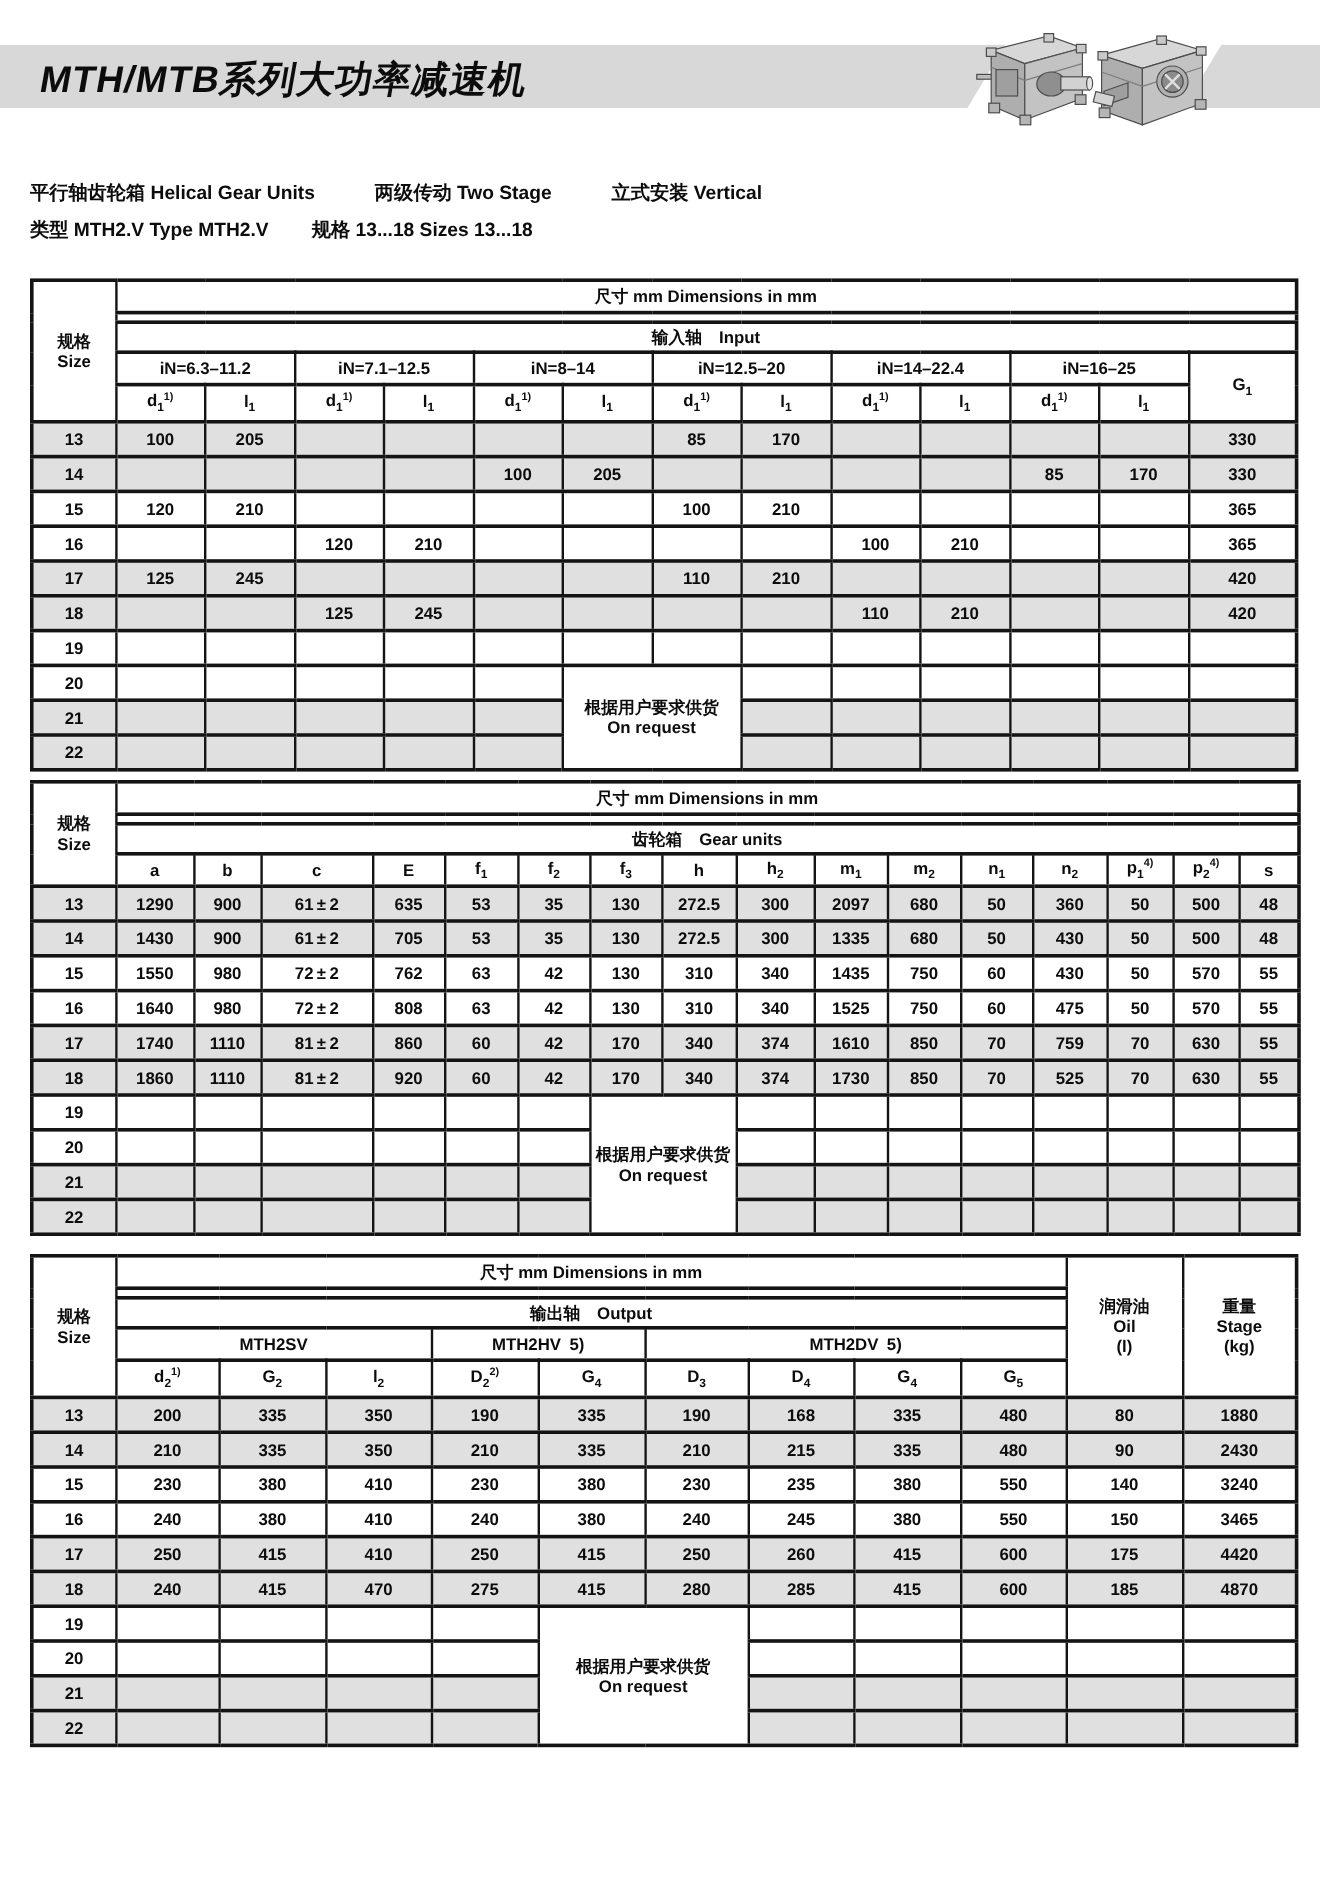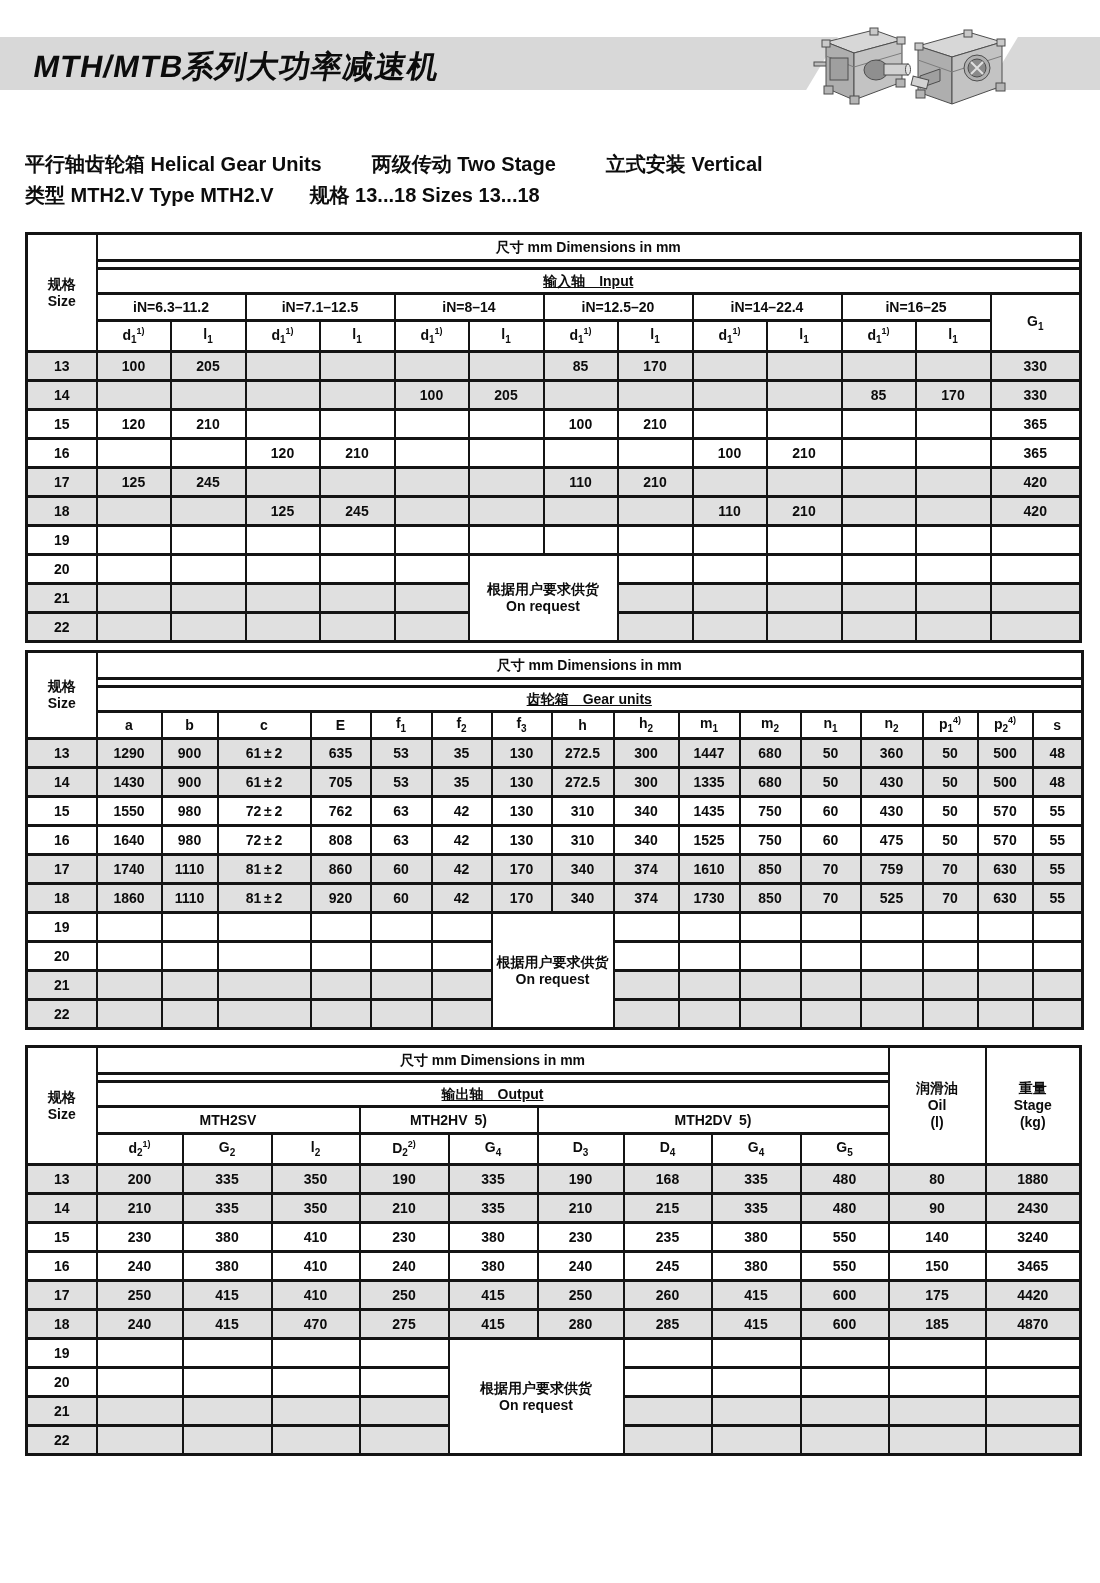--- a/index.html
+++ b/index.html
@@ -9,32 +9,32 @@
   
   .band{position:absolute;left:0;top:37px;width:838px;height:53px;background:#d8d8d8;
         clip-path:polygon(0 0,100% 0,96.2% 100%,0 100%);}
   .band2{position:absolute;top:37px;left:986px;width:114px;height:53px;background:#d8d8d8;
         clip-path:polygon(28% 0,100% 0,100% 100%,0 100%);}
   .banner-title{position:absolute;left:30px;top:46px;margin:0;font-size:31px;font-weight:bold;
         transform:skewX(-10deg);transform-origin:left bottom;letter-spacing:1px;white-space:nowrap;}
   .unit-img{position:absolute;}
 
   
-  .introline{position:absolute;left:25px;display:flex;font-weight:bold;font-size:20px;white-space:nowrap;}
+  .introline{position:absolute;left:25px;display:flex;font-weight:bold;font-size:16px;white-space:nowrap;}
   #intro1{top:151px;gap:50px;}
   #intro2{top:182px;gap:36px;}
 
   
   table.cat{position:absolute;left:25px;border:3px solid #141414;border-collapse:collapse;
         table-layout:fixed;background:#fff;}
   table.cat td{border:2px solid #141414;border-top-width:3px;border-bottom-width:3px;
         font-weight:bold;font-size:14px;text-align:center;vertical-align:middle;
         white-space:pre-line;padding:0 2px;background:#fff;line-height:1.2;overflow:hidden;}
   #table-0{top:232px;} #table-1{top:650px;} #table-2{top:1045px;}
-  tr.hA td{height:24px;} tr.hB td{height:22px;text-decoration:underline;} tr.hC td{height:24px;} tr.hD td{height:28px;}
+  tr.hA td{height:24px;} tr.hB td{height:22px;} tr.hC td{height:24px;} tr.hD td{height:28px;}
   tr.gaprow td{height:5px;padding:0;}
   tr.data td{height:26px;}
   tr.shade td{background:#e0e0e0;}
   td.sizehead{line-height:1.3;}
   td.tallhead{line-height:1.35;}
   td.big{font-size:18px;}
   td.onreq{background:#fff;font-size:13.5px;line-height:1.95;}
   td.top{vertical-align:top;padding-top:4px;}
   sub{font-size:10px;} sup{font-size:9px;vertical-align:super;}
 </style>
@@ -360,21 +360,21 @@
           <td>13</td>
           <td>1290</td>
           <td>900</td>
           <td>61 ± 2</td>
           <td>635</td>
           <td>53</td>
           <td>35</td>
           <td>130</td>
           <td>272.5</td>
           <td>300</td>
-          <td>1447</td>
+          <td>2097</td>
           <td>680</td>
           <td>50</td>
           <td>360</td>
           <td>50</td>
           <td>500</td>
           <td>48</td>
         </tr>
         <tr class="data shade">
           <td>14</td>
           <td>1430</td>

